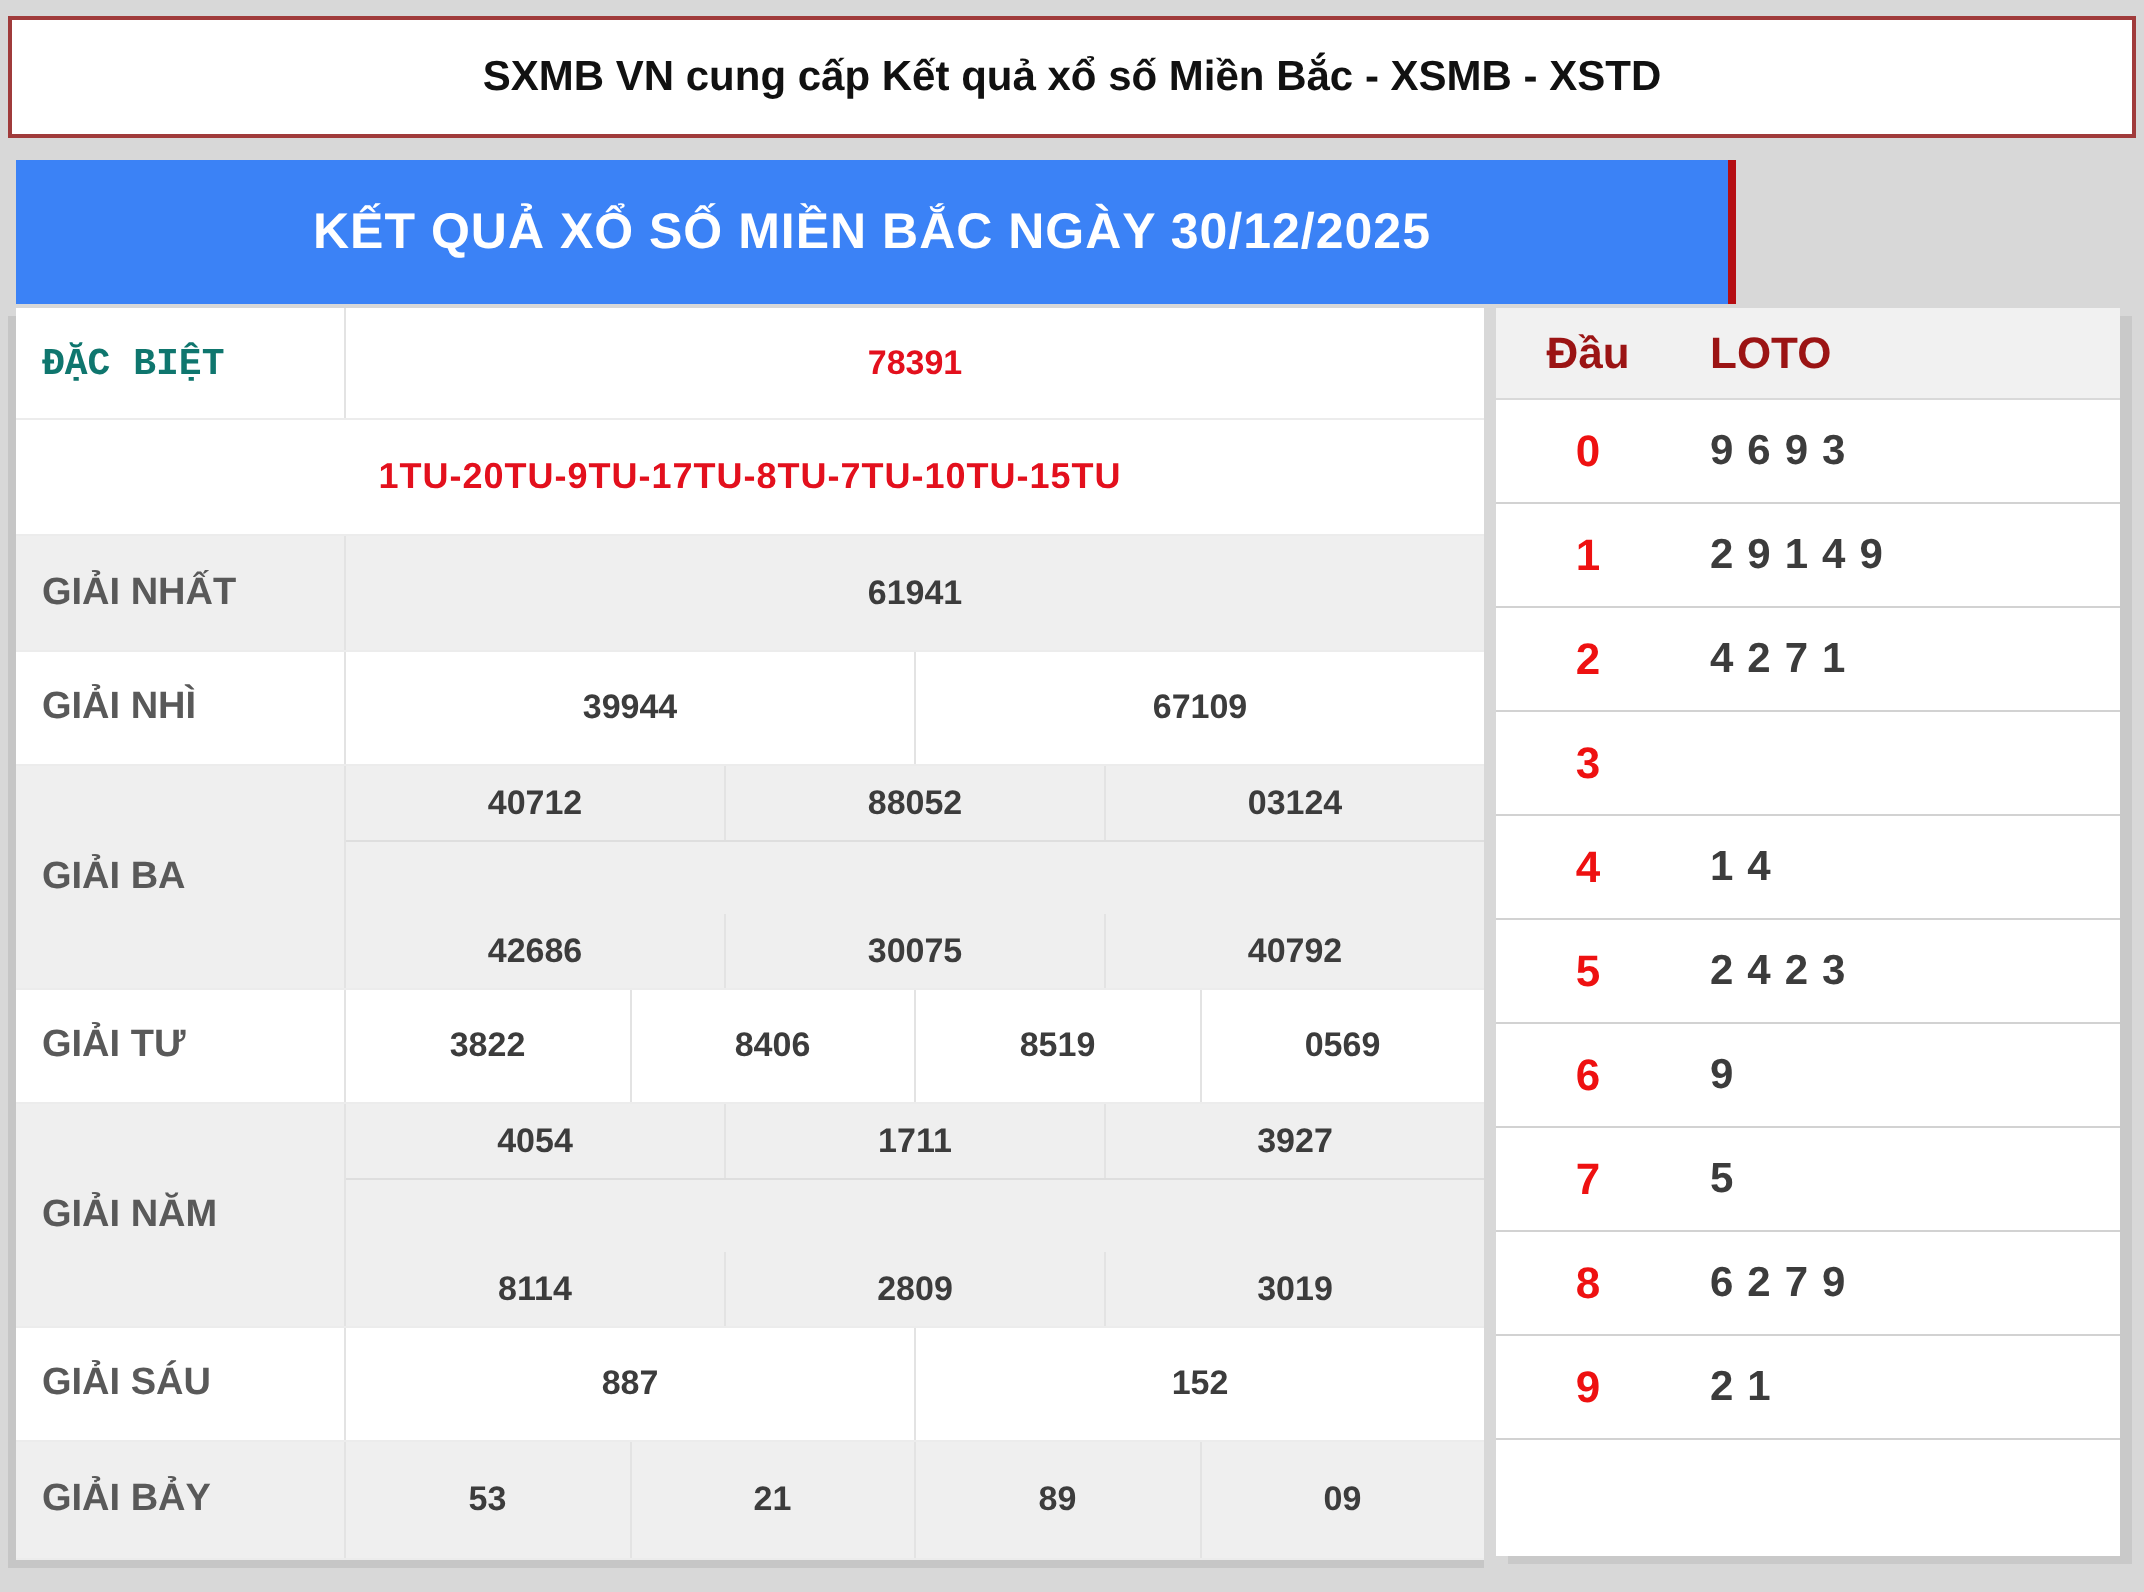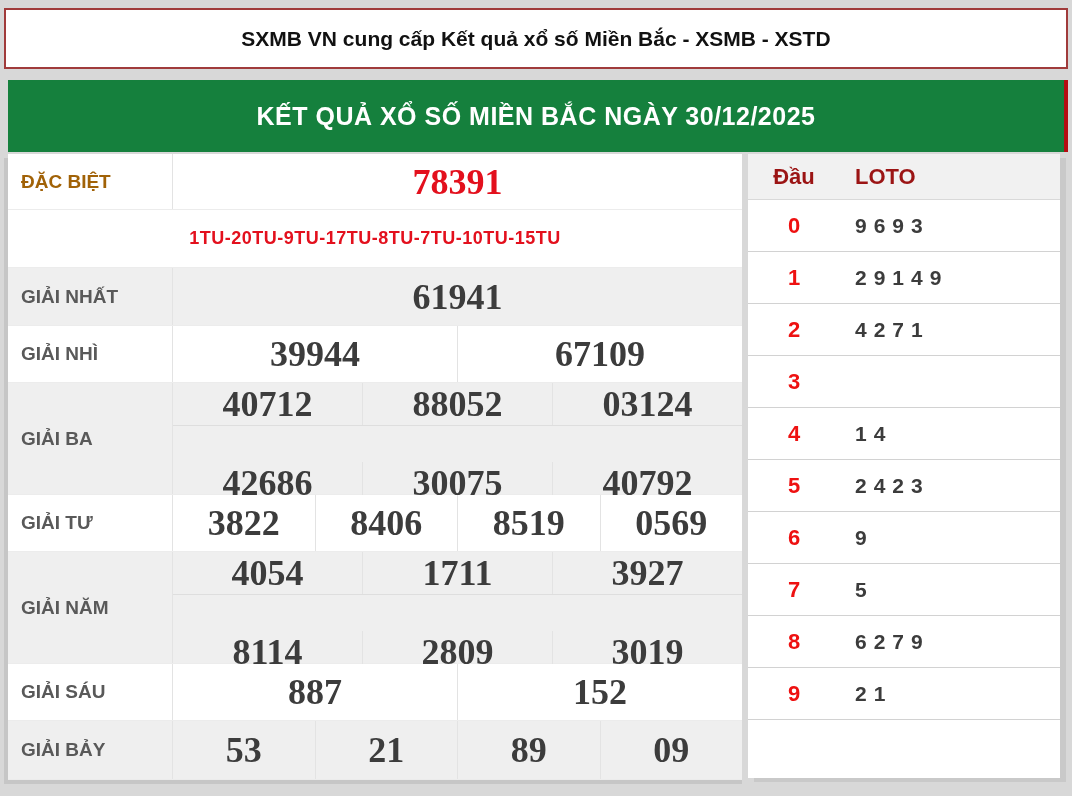--- a/index.html
+++ b/index.html
@@ -16,22 +16,22 @@
     position:absolute; left:4px; top:8px; width:1064px; height:61px;
     background:#ffffff; border:2px solid #a03b3b;
     display:flex; align-items:center; justify-content:center;
   }
   .banner span {
     font-size:21px; font-weight:bold; color:#111111;
   }
 
   
   .red-header {
-    position:absolute; left:8px; top:80px; width:1056px; height:72px;
-    background:#15803d;
+    position:absolute; left:8px; top:80px; width:856px; height:72px;
+    background:#3b82f6;
     display:flex; align-items:center; justify-content:center;
     box-shadow:4px 0 0 #b50d12;
   }
   .red-header span {
     color:#ffffff; font-size:25px; font-weight:bold; letter-spacing:0.5px;
   }
 
   
   .results-table {
     position:absolute; left:8px; top:154px; width:734px; height:626px;
@@ -42,25 +42,25 @@
   .row { display:flex; border-bottom:1px solid #ececec; }
   .row.gray { background:#efefef; }
   .row.white { background:#ffffff; }
   .h56{height:56px}.h57{height:57px}.h58{height:58px}.h59{height:59px}.h112{height:112px}
   .label {
     width:165px; padding-left:13px; flex:none;
     display:flex; align-items:center;
     font-size:19px; font-weight:bold; color:#595959;
     border-right:1px solid #e3e3e3;
   }
-  .label.red { color:#a16207; }
+  .label.red { color:#0f766e;font-family:Liberation Mono, monospace; }
   .vals { flex:1; display:flex; }
   .cell {
     flex:1; display:flex; align-items:center; justify-content:center;
-    font-size:36px; font-weight:bold; color:#3c3c3c;font-family:Liberation Serif, serif;
+    font-size:17px; font-weight:bold; color:#3c3c3c;
   }
   .cell + .cell { border-left:1px solid #e3e3e3; }
   .cell.red-val { color:#e3101d; }
   .vals2 { flex:1; display:flex; flex-direction:column;gap:36px; }
   .vals2 .vrow { flex:1; display:flex; }
   .vals2 .vrow:first-child { border-bottom:1px solid #dedede; }
   .tu-row {
     display:flex; align-items:center; justify-content:center;
   }
   .tu-row .tu-text {

